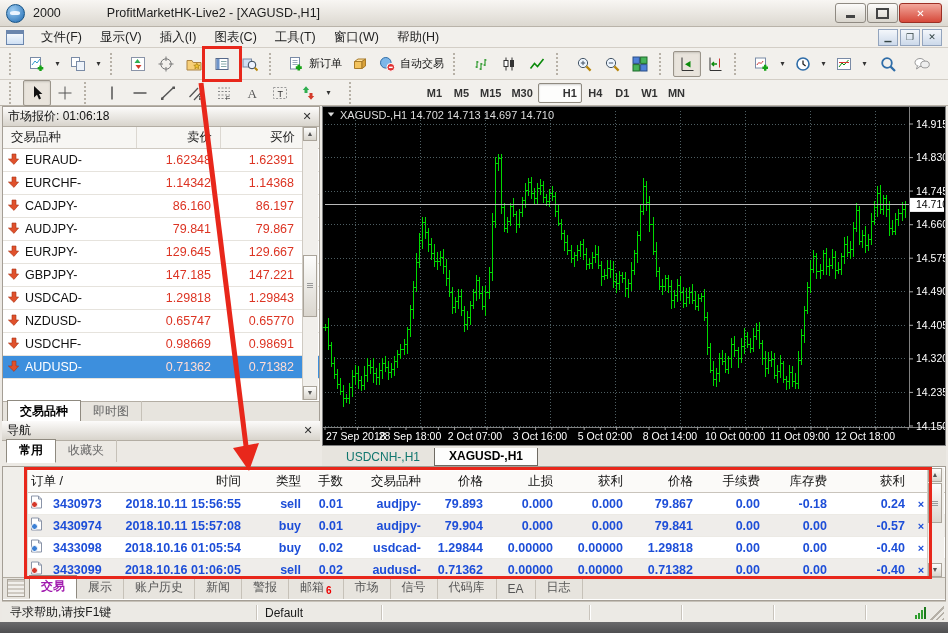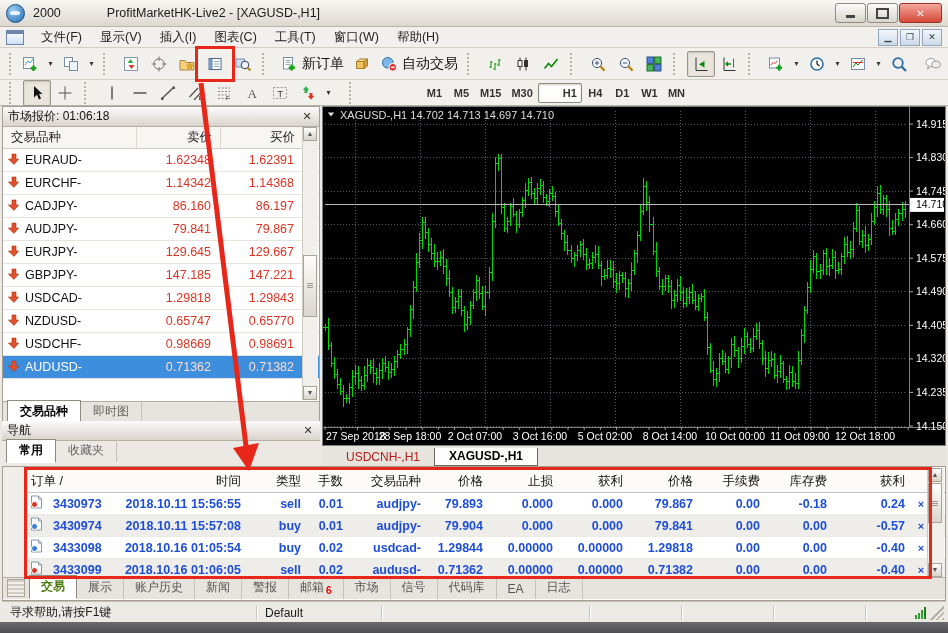--- a/index.html
+++ b/index.html
@@ -32,21 +32,21 @@
   
   #tb1{left:0;top:48px;width:948px;height:32px;background:#f2f0ec;border-bottom:1px solid #d3cec6;
        display:flex;align-items:center;padding:0 4px;box-sizing:border-box;}
   #tb2{left:0;top:80px;width:948px;height:26px;background:#f2f0ec;border-bottom:1px solid #b9b3a9;
        display:flex;align-items:center;padding:0 4px;box-sizing:border-box;}
   .grip{width:7px;height:22px;border-left:2px dotted #b7b1a7;margin:0 5px;}
   .tb{height:26px;min-width:28px;border:1px solid transparent;background:transparent;border-radius:2px;
       display:flex;align-items:center;justify-content:center;gap:4px;padding:0 3px;font-family:inherit;}
   .tb.on{background:#e9e4dc;border-color:#9a948a;box-shadow:inset 0 1px 2px rgba(0,0,0,.15);}
   .tbcaret{width:13px;height:26px;border:none;background:transparent;font-size:8px;color:#333;padding:0;}
-  .tlabel{font-size:14px;color:#111;white-space:nowrap;}
+  .tlabel{font-size:11px;color:#111;white-space:nowrap;}
   .ici{display:flex;align-items:center;justify-content:center;width:18px;height:18px;}
   .rel{position:relative;display:inline-flex;}
   .anno-box{position:absolute;left:-6px;top:-5px;right:-6px;bottom:-5px;border:3px solid #e8271b;z-index:55;pointer-events:none;}
   #tb1right{margin-left:auto;display:flex;align-items:center;padding-right:8px;gap:6px;}
   .tf{height:20px;min-width:27px;border:1px solid transparent;background:transparent;font-size:11px;font-weight:bold;
       color:#333;border-radius:2px;padding:0 4px;font-family:inherit;}
   .tf.on{background:#fdfdfc;border-color:#8f8a80;box-shadow:inset 0 1px 2px rgba(0,0,0,.18);padding-left:24px;}
   #tfbar{margin-left:58px;display:flex;align-items:center;}
   
   .panel{background:#fff;border:1px solid #a49e95;box-sizing:border-box;}
@@ -70,42 +70,42 @@
   .sarr{position:absolute;left:0;width:14px;height:14px;background:linear-gradient(#fdfdfc,#d8d4cc);
         border:1px solid #aaa49a;box-sizing:border-box;font-size:7px;color:#555;text-align:center;line-height:12px;}
   .sthumb{position:absolute;left:0;width:14px;background:linear-gradient(#fdfdfc,#dad6ce);border:1px solid #aaa49a;box-sizing:border-box;}
   .sthumb::after{content:"";position:absolute;left:3px;right:3px;top:45%;height:1px;box-shadow:0 2px 0 #999,0 4px 0 #999;background:#999;}
   .tabbar{display:flex;align-items:flex-end;background:#e7e4de;border-top:1px solid #b3ada3;height:21px;padding-left:4px;}
   .tab{padding:2px 12px 3px;font-size:12px;color:#666;border-right:1px solid #c6c1b8;}
   .tab.on{background:#fff;border:1px solid #8f8a80;border-bottom:1px solid #fff;font-weight:bold;color:#000;margin-bottom:-1px;}
   
   #chartwrap{left:322px;top:106px;width:624px;height:340px;background:#000;border:1px solid #7e7e7e;box-sizing:border-box;}
   #charttabs{left:322px;top:446px;width:624px;height:20px;background:#e7e4de;display:flex;align-items:flex-end;padding-left:10px;box-sizing:border-box;}
-  .ctab{padding:1px 14px 2px;font-size:12px;color:#b91c1c;}
+  .ctab{padding:1px 14px 2px;font-size:12px;color:#0f766e;}
   .ctab.on{background:#fdfdfc;border:1px solid #6e6a62;border-top:none;font-weight:bold;color:#000;}
   
   #terminal{left:2px;top:466px;width:944px;height:135px;background:#fff;border:1px solid #a49e95;box-sizing:border-box;}
   #tgutter{position:absolute;left:0;top:0;width:24px;height:110px;background:#f0eeea;border-right:1px solid #dcd8d1;}
   .ohead,.orow{display:grid;grid-template-columns:80px 140px 60px 42px 78px 62px 70px 70px 70px 67px 67px 78px 20px;
                margin-left:24px;height:21px;align-items:center;font-size:12.5px;}
   .ohead{border-bottom:1px solid #c9c4bc;color:#111;background:#fbfaf8;}
   .ohead span{text-align:right;padding-right:6px;}
   .ohead span:first-child{text-align:left;padding-left:4px;}
   .orow{border-bottom:1px solid #eceae5;}
   .orow:nth-child(even){background:#efedea;}
   .orow span{text-align:right;padding-right:6px;color:#1d4ed8;font-weight:bold;}
   .ocell1{display:flex;align-items:center;gap:4px;padding-left:3px;text-align:left!important;}
   .oclose{color:#999;font-weight:bold;text-align:center!important;padding:0!important;font-size:11px;}
   .lastline{margin-left:24px;border-bottom:1px solid #555;height:0;}
   #tscroll{position:absolute;right:1px;top:1px;width:16px;height:109px;background:#f1efeb;border-left:1px solid #cfcac2;}
   #ttabs{position:absolute;left:0;bottom:1px;width:100%;height:22px;background:#e7e4de;border-top:1px solid #b3ada3;
          display:flex;align-items:flex-end;padding-left:2px;box-sizing:border-box;}
   #ttab-icon{width:16px;height:16px;margin:0 4px 2px 2px;background:repeating-linear-gradient(#cfcac2 0 2px,#f1efeb 2px 4px);border:1px solid #aaa49a;}
   .ttab{padding:2px 11px 3px;font-size:12px;color:#555;border-right:1px solid #c6c1b8;position:relative;}
-  .ttab.on{background:#fff;border:1px solid #8f8a80;border-bottom:1px solid #fff;font-weight:bold;color:#4d7c0f;}
+  .ttab.on{background:#fff;border:1px solid #8f8a80;border-bottom:1px solid #fff;font-weight:bold;color:#a21caf;}
   .badge{color:#e00;font-size:10px;font-weight:bold;position:relative;top:3px;margin-left:2px;}
   
   #statusbar{left:2px;top:601px;width:944px;height:21px;background:#eceae5;border-top:1px solid #c6c1b8;
              display:flex;align-items:center;font-size:12px;}
   .scell{height:15px;border-right:1px solid #c9c4bc;box-shadow:1px 0 0 #fff;display:flex;align-items:center;padding:0 8px;box-sizing:border-box;}
   #conn{margin-left:auto;display:flex;align-items:flex-end;gap:1px;height:12px;padding-right:4px;}
   #conn i{width:2px;background:#2f9e2f;display:block;}
   #grip-corner{width:14px;height:14px;margin-right:2px;
     background:linear-gradient(135deg,transparent 50%,#b5b0a7 50%,#b5b0a7 58%,transparent 58%,transparent 70%,#b5b0a7 70%,#b5b0a7 78%,transparent 78%,transparent 90%,#b5b0a7 90%);}
   #bottomframe{left:0;top:622px;width:948px;height:11px;background:linear-gradient(#6a6a6c,#4e4e50);}

